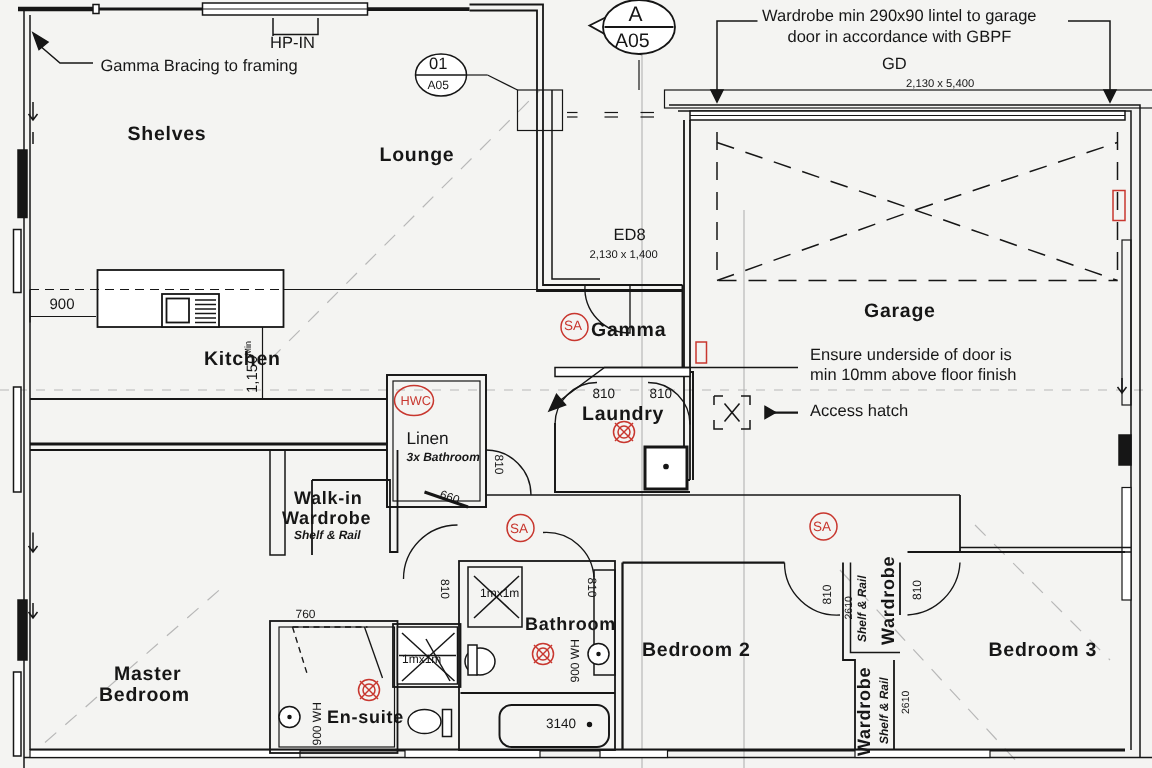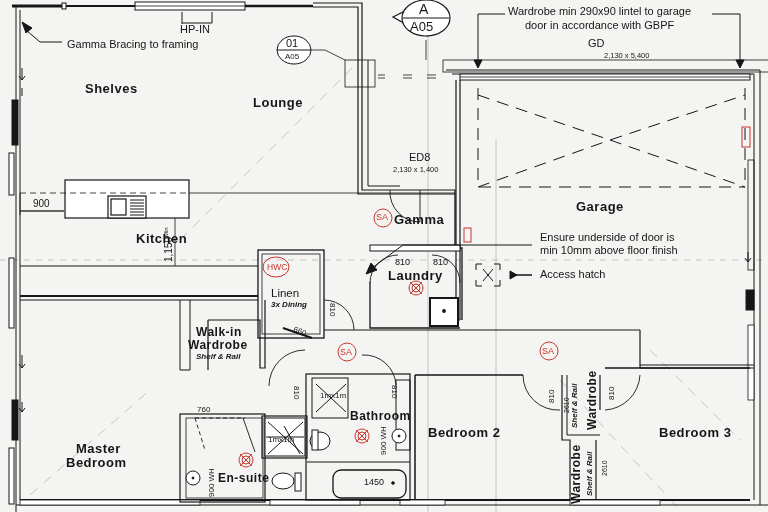--- a/index.html
+++ b/index.html
@@ -284,37 +284,37 @@
   <span>1,150</span><sup style="font-size:6px;">Min</sup>
 </div>
 
 <div class="lbl small vert90" style="left:395px;top:258px;transform:none;">810</div>
 <div class="lbl small" style="left:433px;top:258px;">810</div>
 <div class="lbl room" style="left:388px;top:269px;">Laundry</div>
 <div class="lbl note" style="left:540px;top:269px;font-size:11px;">Access hatch</div>
 
 <div class="lbl red" style="left:267px;top:263px;font-size:8.5px;">HWC</div>
 <div class="lbl" style="left:271px;top:288px;font-size:11.5px;">Linen</div>
-<div class="lbl ital" style="left:271px;top:301px;font-size:8px;">3x Dining</div>
+<div class="lbl ital" style="left:271px;top:301px;font-size:8px;">3x Bathroom</div>
 <div class="lbl tiny vert90" style="left:336px;top:303px;">810</div>
 <div class="lbl tiny" style="left:293px;top:328px;transform:rotate(20deg);">660</div>
 
 <div class="lbl room" style="left:196px;top:326px;font-size:12px;">Walk-in</div>
 <div class="lbl room" style="left:188px;top:339px;font-size:12px;">Wardrobe</div>
 <div class="lbl ital" style="left:196px;top:353px;font-size:8px;">Shelf &amp; Rail</div>
 
 <div class="lbl red" style="left:340px;top:348px;font-size:9px;">SA</div>
 <div class="lbl red" style="left:542px;top:347px;font-size:9px;">SA</div>
 
 <div class="lbl tiny vert90" style="left:300px;top:386px;">810</div>
 <div class="lbl tiny vert90" style="left:398px;top:385px;">810</div>
 <div class="lbl tiny" style="left:320px;top:392px;">1mx1m</div>
 <div class="lbl room" style="left:322px;top:410px;font-size:12px;padding-left:28px;">Bathroom</div>
 <div class="lbl tiny vert" style="left:380px;top:455px;">900 WH</div>
-<div class="lbl small" style="left:364px;top:478px;">1450</div>
+<div class="lbl small" style="left:364px;top:478px;">3140</div>
 
 <div class="lbl tiny" style="left:197px;top:406px;">760</div>
 <div class="lbl tiny" style="left:268px;top:436px;">1mx1m</div>
 <div class="lbl room" style="left:218px;top:472px;font-size:12px;">En-suite</div>
 <div class="lbl tiny vert" style="left:208px;top:497px;">900 WH</div>
 
 <div class="lbl room" style="left:76px;top:442px;">Master</div>
 <div class="lbl room" style="left:66px;top:456px;">Bedroom</div>
 
 <div class="lbl room" style="left:428px;top:426px;">Bedroom 2</div>

